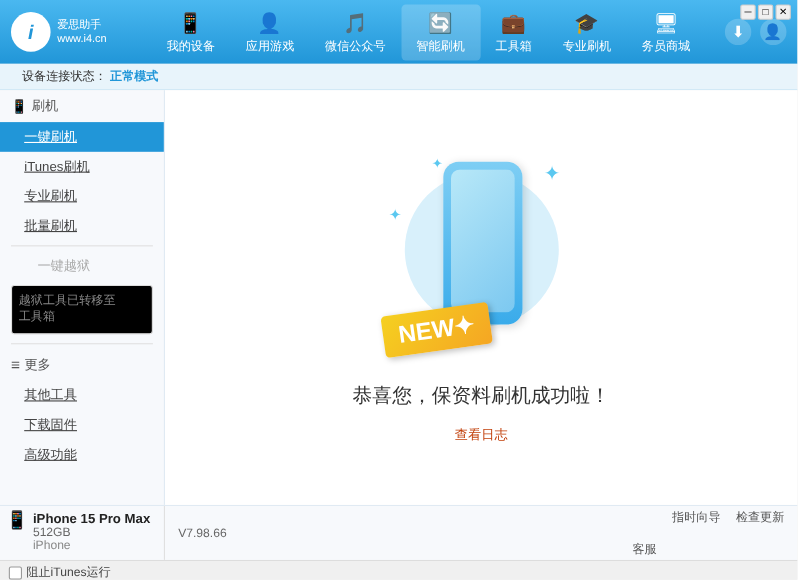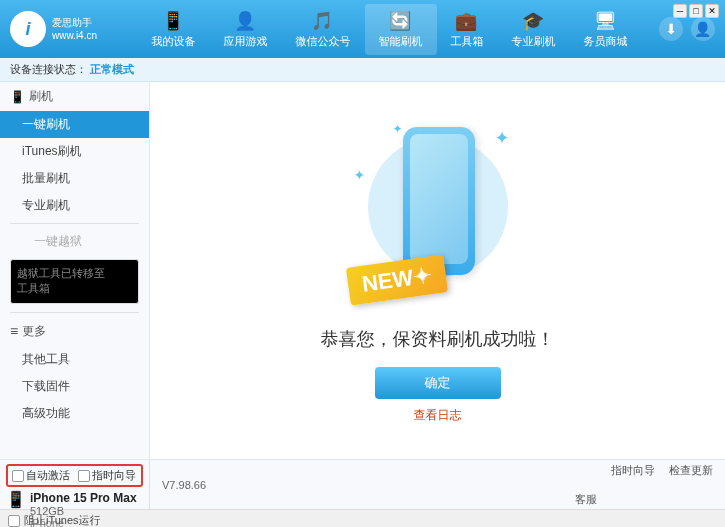--- a/index.html
+++ b/index.html
@@ -47,21 +47,21 @@
       width: 24px; height: 24px;
       background: rgba(255,255,255,0.2);
       border-radius: 50%;
       display: flex; align-items: center; justify-content: center;
       color: #fff; cursor: pointer; font-size: 14px;
     }
 
     
     .status-bar {
       background: #e8f4fb;
-      padding: 4px 10px;
+      padding: 4px 20px;
       font-size: 11px;
       color: #333;
       border-bottom: 1px solid #d0e8f5;
     }
     .status-mode { color: #2196d8; font-weight: bold; }
 
     
     .sidebar {
       width: 150px;
       background: #f7f9fc;
@@ -74,20 +74,21 @@
       display: flex; align-items: center;
       padding: 6px 10px;
       font-size: 12px; color: #555;
       cursor: pointer;
     }
     .sidebar-section-header .sec-icon { margin-right: 4px; color: #2196d8; }
     .sidebar-item {
       padding: 5px 10px 5px 22px;
       font-size: 12px; color: #444;
       cursor: pointer;
+      text-decoration: underline;
     }
     .sidebar-item.active {
       background: #2196d8;
       color: #fff;
     }
     .sidebar-disabled {
       padding: 5px 10px 5px 34px;
       font-size: 12px; color: #aaa;
       cursor: default;
     }
@@ -207,24 +208,24 @@
         <span class="sec-icon">📱</span>
         <span>刷机</span>
       </div>
       <div class="sidebar-item active">
         <span>一键刷机</span>
       </div>
       <div class="sidebar-item">
         <span>iTunes刷机</span>
       </div>
       <div class="sidebar-item">
+        <span>专业刷机</span>
+      </div>
+      <div class="sidebar-item">
         <span>批量刷机</span>
-      </div>
-      <div class="sidebar-item">
-        <span>专业刷机</span>
       </div>
 
       <hr class="divider-line">
 
       <div class="sidebar-disabled">
         <span>一键越狱</span>
       </div>
       <div class="sidebar-note">
         <span style="white-space:pre-line;">越狱工具已转移至
 工具箱</span>
@@ -261,40 +262,29 @@
           <div style="margin:7px auto; width:58px; height:130px; background:#fff; border-radius:8px; overflow:hidden;">
             <div style="width:100%;height:100%;background:linear-gradient(135deg,#b8e8f8 0%,#7cc8f0 100%);"></div>
           </div>
         </div>
 
         <div style="position:absolute; bottom:18px; left:10px; background:linear-gradient(135deg,#f5d020 0%,#f5a623 100%); padding:6px 14px; border-radius:4px; font-size:22px; font-weight:bold; color:#fff; transform:rotate(-8deg); box-shadow:2px 2px 6px rgba(0,0,0,0.25); z-index:10;">NEW✦</div>
       </div>
 
       <div class="success-text">恭喜您，保资料刷机成功啦！</div>
 
-      <button class="confirm-btn">确定</button>
 
       <a class="log-link">查看日志</a>
     </div>
   </div>
 
   <div style="display:flex; height:50px; border-top:1px solid #e0eaf3;">
 
     <div style="width:150px; border-right:1px solid #e0e0e0; padding:4px 6px; background:#f7f9fc;">
 
-      <div style="border:2px solid #e53935; border-radius:3px; padding:2px 4px; display:flex; gap:8px; align-items:center; margin-bottom:4px;">
-        <div style="display:flex;align-items:center;gap:2px;">
-          <div style="width:12px;height:12px;border:1px solid #999;border-radius:2px;background:#fff;"></div>
-          <span style="font-size:11px;color:#333;">自动激活</span>
-        </div>
-        <div style="display:flex;align-items:center;gap:2px;">
-          <div style="width:12px;height:12px;border:1px solid #999;border-radius:2px;background:#fff;"></div>
-          <span style="font-size:11px;color:#333;">指时向导</span>
-        </div>
-      </div>
 
       <div style="display:flex;align-items:flex-start;gap:4px;">
         <span style="color:#2196d8;font-size:16px;margin-top:-1px;">📱</span>
         <div>
           <div style="font-size:12px;color:#222;font-weight:bold;">iPhone 15 Pro Max</div>
           <div style="font-size:11px;color:#666;">512GB</div>
           <div style="font-size:11px;color:#888;">iPhone</div>
         </div>
       </div>
     </div>

